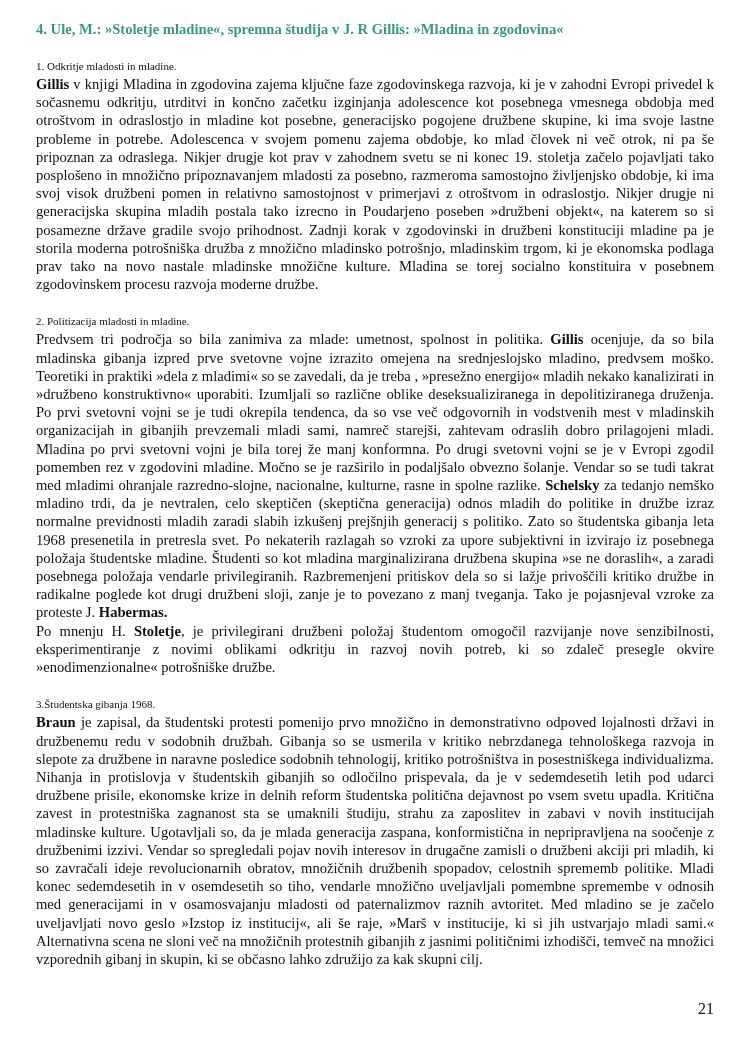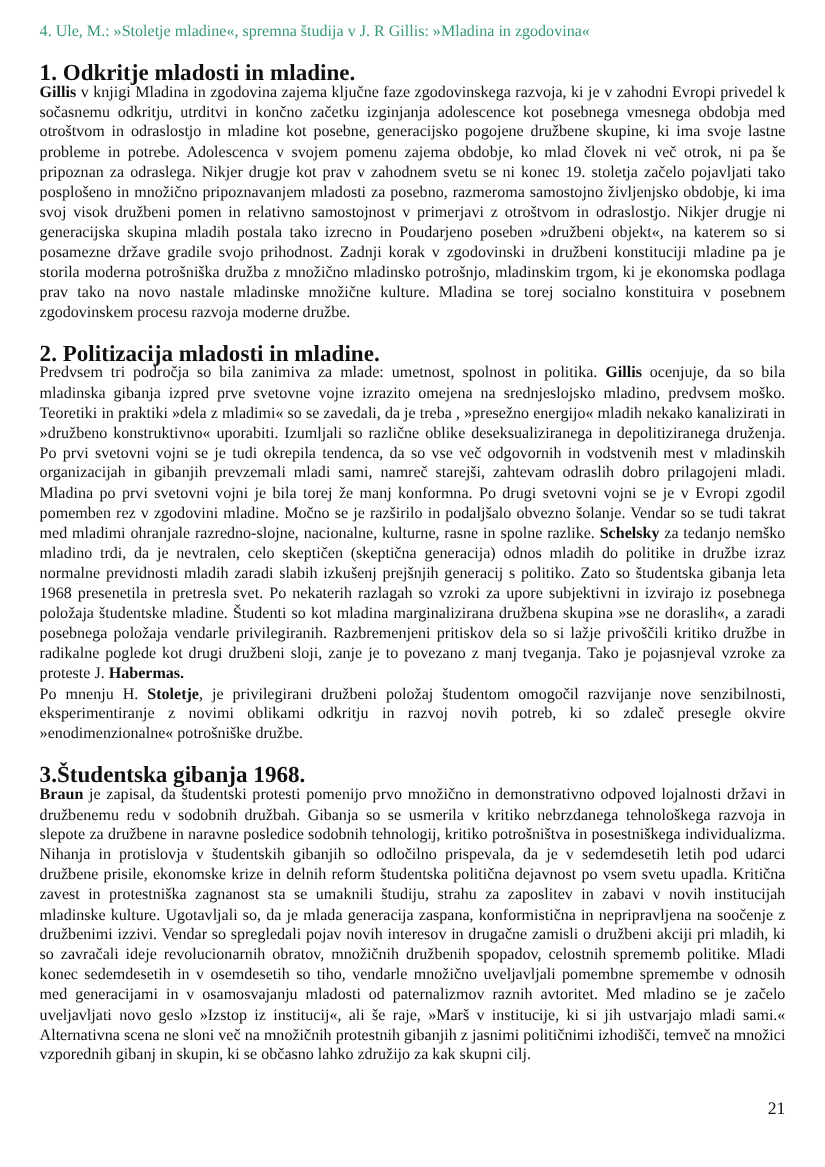--- a/index.html
+++ b/index.html
@@ -1,21 +1,21 @@
 <!DOCTYPE html>
 <html><head>
 <meta charset="utf-8">
 <style>
   html, body { margin: 0; padding: 0; background: #ffffff; }
   body { width: 750px; height: 1061px; position: relative; overflow: hidden;
          font-family: "Liberation Serif", "DejaVu Serif", serif; color: #111; }
   .page { position: absolute; left: 36px; top: 20px; width: 678px; }
-  .title { color: #3a9a73; font-weight: normal; font-size: 14.6px; line-height: 18px; margin: 0; }
+  .title { color: #3a9a73; font-weight: bold; font-size: 14.6px; line-height: 18px; margin: 0; }
   .gap { height: 19px; }
-  h2 { font-size: 21px; font-weight: bold; margin: 0; line-height: 18px; }
+  h2 { font-size: 11px; font-weight: normal; margin: 0; line-height: 18px; }
   p { margin: 0; font-size: 14.6px; line-height: 18.2px; text-align: justify; }
   .u { }
   b { font-weight: bold; }
   .pagenum { position: absolute; right: 36px; top: 1000px; font-size: 16px; }
 </style>
 </head>
 <body>
 
 <div class="page">
   <p class="title">4. Ule, M.: »Stoletje mladine«, spremna študija v J. R Gillis: »Mladina in zgodovina«</p>

